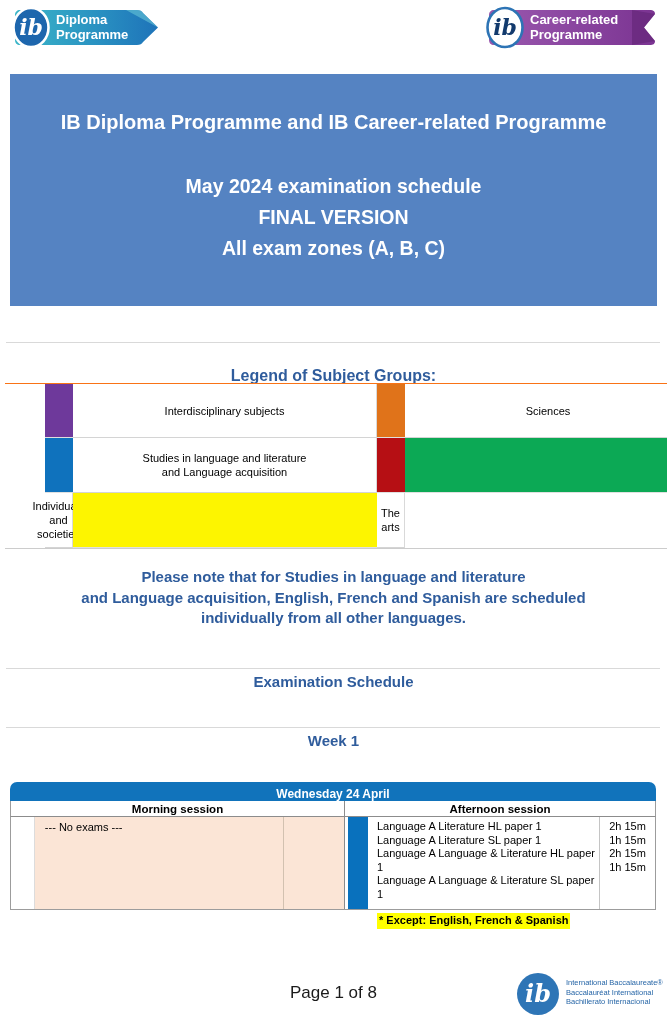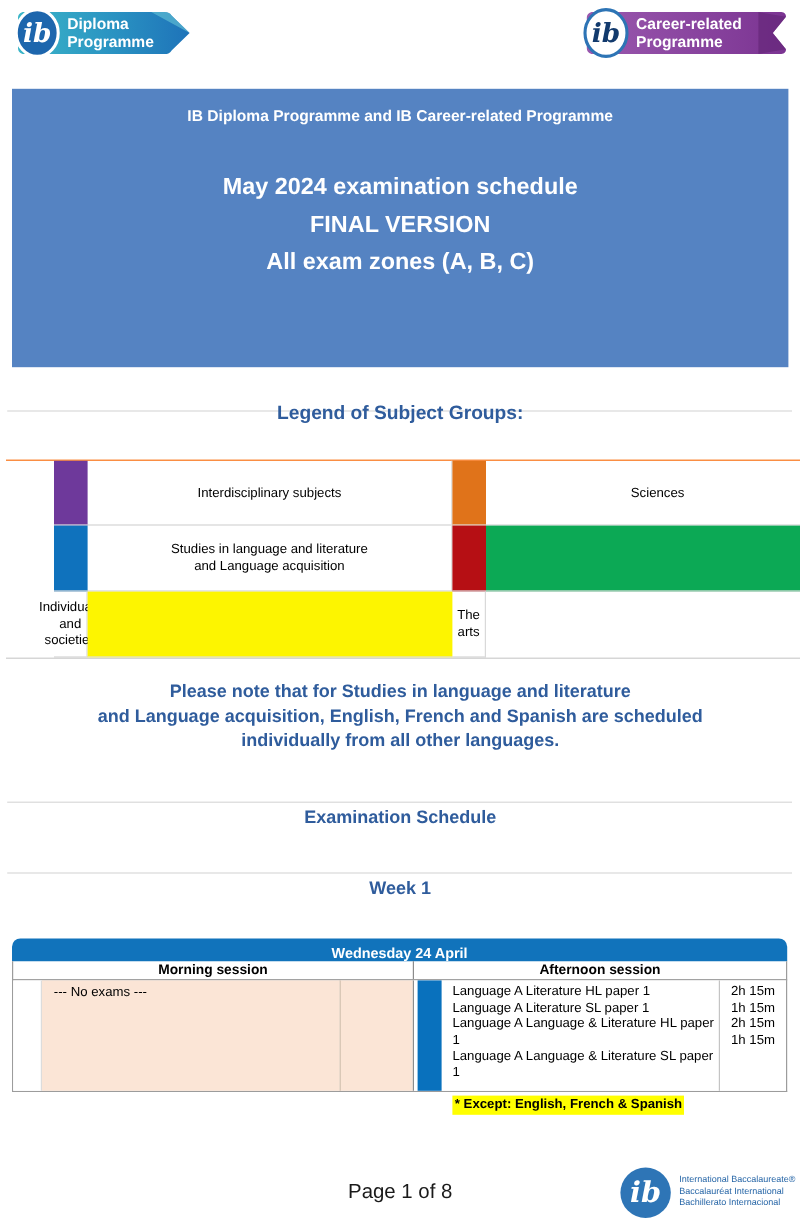--- a/index.html
+++ b/index.html
@@ -7,30 +7,30 @@
         font-family:"Liberation Sans", sans-serif;color:#000;}
 
   
   .logo{position:absolute;top:5px;}
   .logo-dp{left:8px;}
   .logo-cp{left:482px;}
 
   
   .header-box{position:absolute;left:10px;top:74px;width:647px;height:232px;
               background:#5583C2;color:#fff;text-align:center;}
-  .hb-subtitle{padding-top:15px;font-size:13px;font-weight:bold;}
+  .hb-subtitle{padding-top:15px;font-size:20px;font-weight:bold;margin-top:22px;}
   .hb-titles{margin-top:37px;font-size:19.5px;font-weight:bold;line-height:31px;}
   .hb-note{margin-top:25px;font-style:italic;font-size:11.5px;line-height:16px;padding:0 8px;}
 
   .hairline{position:absolute;left:6px;width:654px;height:0;border-top:1px solid #d9d9d9;}
   .hl-1{top:342px;} .hl-2{top:668px;} .hl-3{top:727px;}
 
   .blue-heading{position:absolute;left:0;width:667px;text-align:center;
                 color:#2F5C9C;font-weight:bold;}
-  .legend-heading{top:336px;font-size:16px;}
+  .legend-heading{top:367px;font-size:16px;}
   .exam-heading{top:673px;font-size:15px;}
   .week-heading{top:732px;font-size:15px;}
 
   
   .legend-table{position:absolute;left:5px;top:383px;width:647px;
                 display:grid;grid-template-columns:28px 304px 28px 287px;
                 grid-template-rows:54px 55px 55px;
                 border-top:1px solid #f97316;border-bottom:1px solid #cccccc;padding-left:40px;}
   .legend-swatch{border-bottom:1px solid #e0e0e0;}
   .legend-label{display:flex;align-items:center;justify-content:center;text-align:center;

